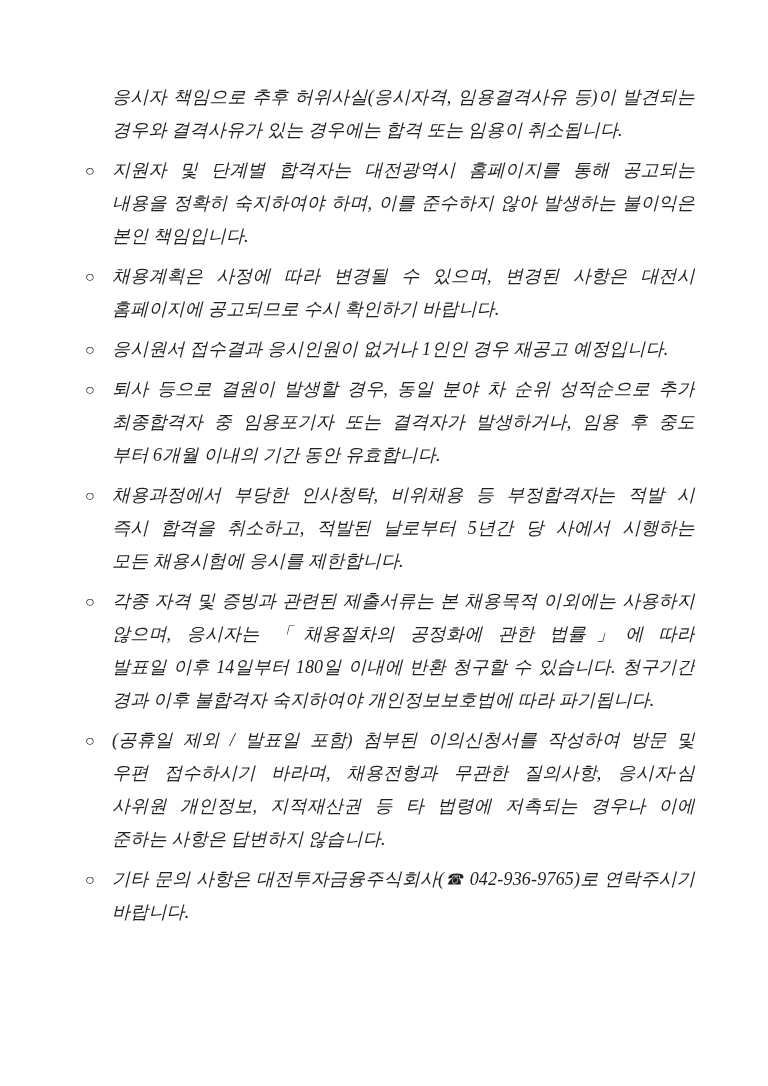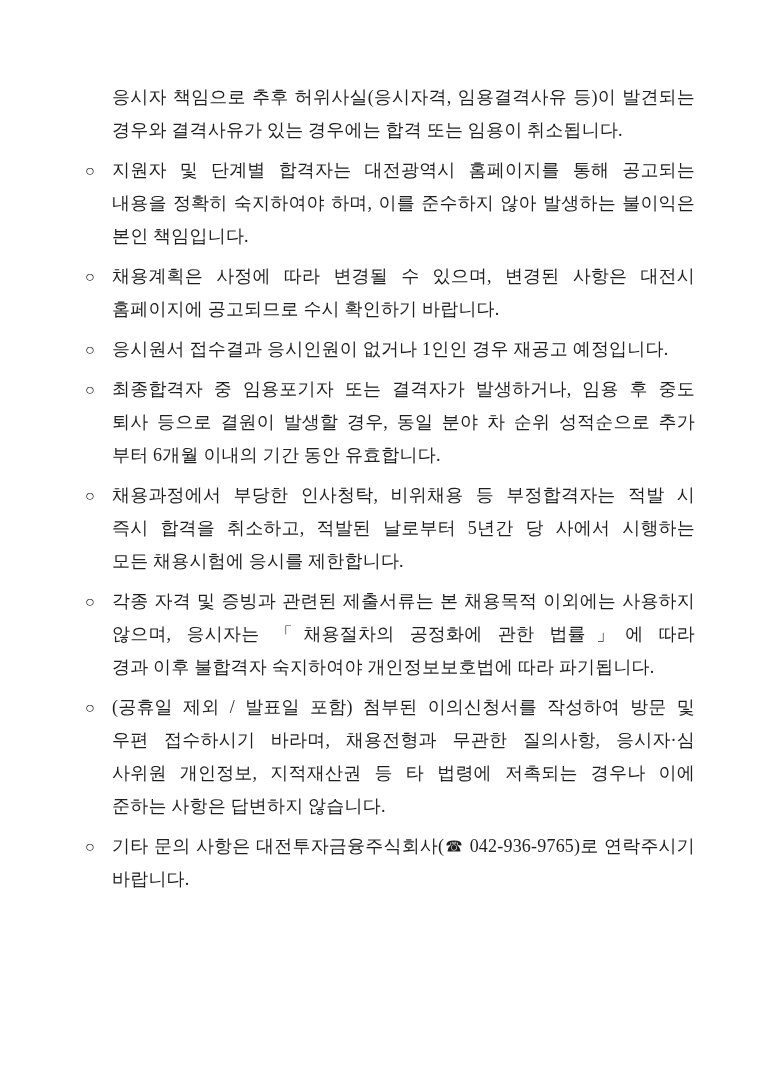--- a/index.html
+++ b/index.html
@@ -16,20 +16,21 @@
     box-sizing: border-box;
     width: 768px;
     height: 1086px;
     background: #ffffff;
     padding: 81px 73px 8px 85px;
     font-family: "Liberation Serif", "DejaVu Serif", serif;
     font-size: 18px;
     line-height: 33px;
     color: #1f1f1f;
     letter-spacing: 0.2px;
+    font-style: italic;
   }
   .item {
     display: flex;
     align-items: flex-start;
   }
   .item + .item {
     margin-top: 7px;
   }
   .marker {
     flex: 0 0 27px;
@@ -86,40 +87,41 @@
   <div class="item">
     <span class="marker">○</span>
     <div class="lines">
           <div class="line last">응시원서 접수결과 응시인원이 없거나 1인인 경우 재공고 예정입니다.</div>
         </div>
   </div>
 
   <div class="item">
     <span class="marker">○</span>
     <div class="lines">
+          <div class="line">퇴사 등으로 결원이 발생할 경우, 동일 분야 차 순위 성적순으로 추가</div>
           <div class="line">최종합격자 중 임용포기자 또는 결격자가 발생하거나, 임용 후 중도</div>
-          <div class="line">퇴사 등으로 결원이 발생할 경우, 동일 분야 차 순위 성적순으로 추가</div>
           <div class="line last">부터 6개월 이내의 기간 동안 유효합니다.</div>
         </div>
   </div>
 
   <div class="item">
     <span class="marker">○</span>
     <div class="lines">
           <div class="line">채용과정에서 부당한 인사청탁, 비위채용 등 부정합격자는 적발 시</div>
           <div class="line">즉시 합격을 취소하고, 적발된 날로부터 5년간 당 사에서 시행하는</div>
           <div class="line last">모든 채용시험에 응시를 제한합니다.</div>
         </div>
   </div>
 
   <div class="item">
     <span class="marker">○</span>
     <div class="lines">
           <div class="line">각종 자격 및 증빙과 관련된 제출서류는 본 채용목적 이외에는 사용하지</div>
           <div class="line">않으며, 응시자는 「채용절차의 공정화에 관한 법률」에 따라 최종합격자</div>
+          <div class="line">발표일 이후 14일부터 180일 이내에 반환 청구할 수 있습니다. 청구기간</div>
           <div class="line last">경과 이후 불합격자 숙지하여야 개인정보보호법에 따라 파기됩니다.</div>
         </div>
   </div>
 
   <div class="item">
     <span class="marker">○</span>
     <div class="lines">
           <div class="line">(공휴일 제외 / 발표일 포함) 첨부된 이의신청서를 작성하여 방문 및</div>
           <div class="line">우편 접수하시기 바라며, 채용전형과 무관한 질의사항, 응시자·심</div>
           <div class="line">사위원 개인정보, 지적재산권 등 타 법령에 저촉되는 경우나 이에</div>

